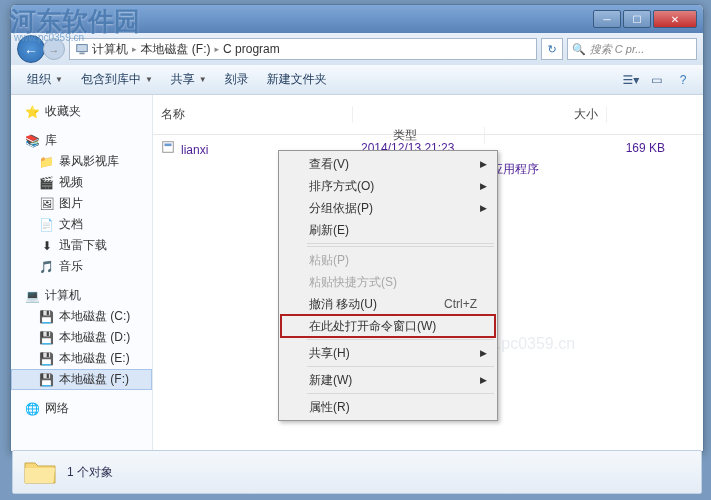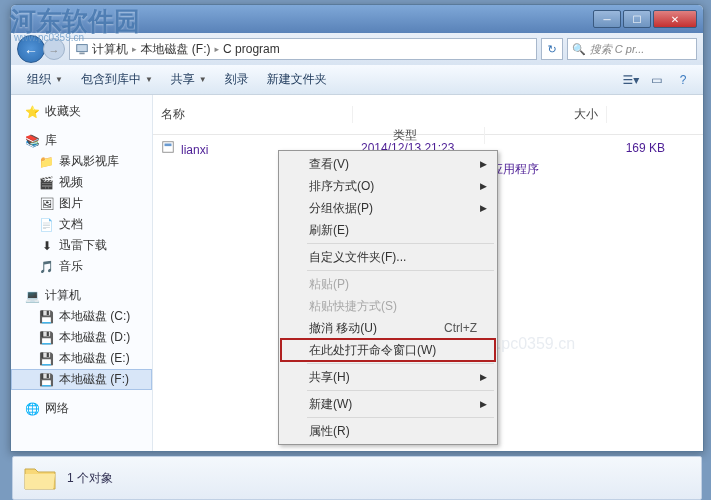--- a/index.html
+++ b/index.html
@@ -36,21 +36,21 @@
 .main { flex: 1; background: #fff; position: relative; }
 .colheader { height: 40px; border-bottom: 1px solid #e8e8e8; display: flex; align-items: center; font-size: 12px; color: #444; gap: 32px; }
 .col { padding: 0 8px; border-right: 1px solid #f0f0f0; }
 .col-name { width: 200px; }
 .col-date { width: 130px; }
 .col-type { width: 100px; margin-top: 42px; }
 .col-size { width: 90px; text-align: right; }
 .filerow { height: 22px; display: flex; align-items: center; font-size: 12px; color: #4c1d95; padding-top: 4px; }
 .filerow .cell { padding: 0 8px; }
 .file-icon { width: 16px; height: 16px; margin-right: 4px; display: inline-block; }
-.statusbar { position: absolute; bottom: 0; left: 12px; width: 690px; height: 44px; background: linear-gradient(#f4f8fc, #e4ecf6); border: 1px solid #c0d0e4; border-radius: 2px; display: flex; align-items: center; padding: 4px 10px; font-size: 12px; color: #335; }
+.statusbar { position: absolute; bottom: 6px; left: 12px; width: 690px; height: 44px; background: linear-gradient(#f4f8fc, #e4ecf6); border: 1px solid #c0d0e4; border-radius: 2px; display: flex; align-items: center; padding: 4px 10px; font-size: 12px; color: #335; }
 .status-folder { width: 34px; height: 30px; margin-right: 10px; }
 .contextmenu { position: absolute; top: 150px; left: 278px; width: 220px; background: #f0f0f0; border: 1px solid #979797; box-shadow: 2px 2px 4px rgba(0,0,0,0.25); padding: 2px; font-size: 12px; z-index: 100; }
 .ctx-item { height: 22px; display: flex; align-items: center; padding: 0 22px 0 28px; color: #333; cursor: pointer; position: relative; }
 .ctx-item.disabled { color: #a8a8a8; cursor: default; }
 .ctx-item .arrow { position: absolute; right: 8px; font-size: 9px; }
 .ctx-item .shortcut { position: absolute; right: 18px; color: #555; }
 .ctx-sep { height: 1px; background: #d8d8d8; margin: 2px 1px 2px 26px; }
 .ctx-highlight { outline: 2px solid #b02020; outline-offset: -1px; }
 .watermark { position: absolute; top: 4px; left: 10px; font-size: 26px; font-weight: bold; color: #4a7ab0; opacity: 0.85; pointer-events: none; z-index: 50; text-shadow: 0 1px 2px rgba(255,255,255,0.5); }
 .watermark-sub { position: absolute; top: 32px; left: 14px; font-size: 10px; color: #6a9ac8; opacity: 0.8; pointer-events: none; z-index: 50; }
@@ -213,21 +213,20 @@
   <div class="ctx-item">
       <span>排序方式(O)</span>
       <span class="arrow">▶</span>
     </div>
   <div class="ctx-item">
       <span>分组依据(P)</span>
       <span class="arrow">▶</span>
     </div>
   <div class="ctx-item">刷新(E)</div>
   <div class="ctx-sep"></div>
-  <div class="ctx-item">自定义文件夹(F)...</div>
   <div class="ctx-sep"></div>
   <div class="ctx-item disabled">粘贴(P)</div>
   <div class="ctx-item disabled">粘贴快捷方式(S)</div>
   <div class="ctx-item">
       <span>撤消 移动(U)</span>
       <span class="shortcut">Ctrl+Z</span>
     </div>
   <div class="ctx-item ctx-highlight">在此处打开命令窗口(W)</div>
   <div class="ctx-sep"></div>
   <div class="ctx-item">

